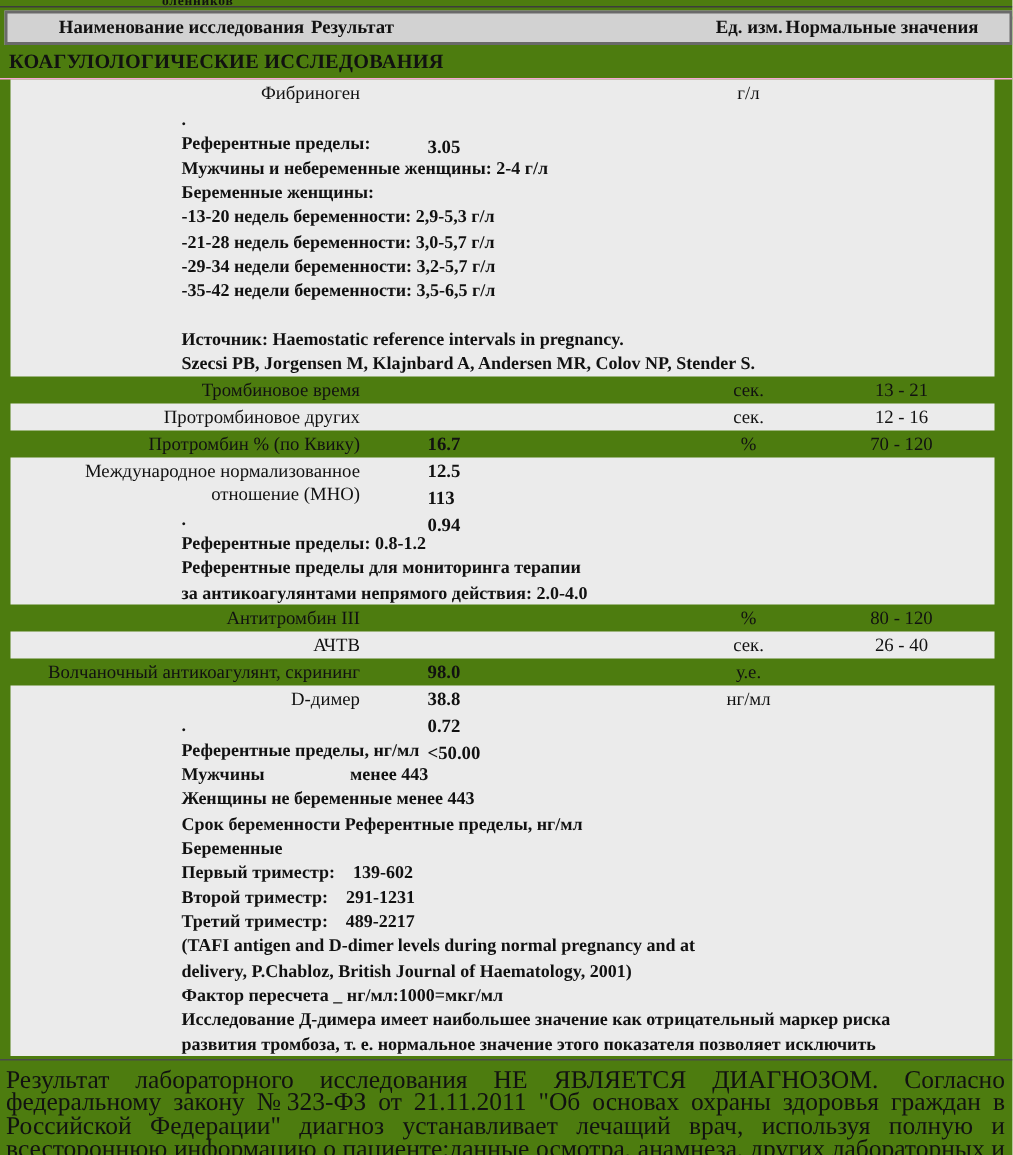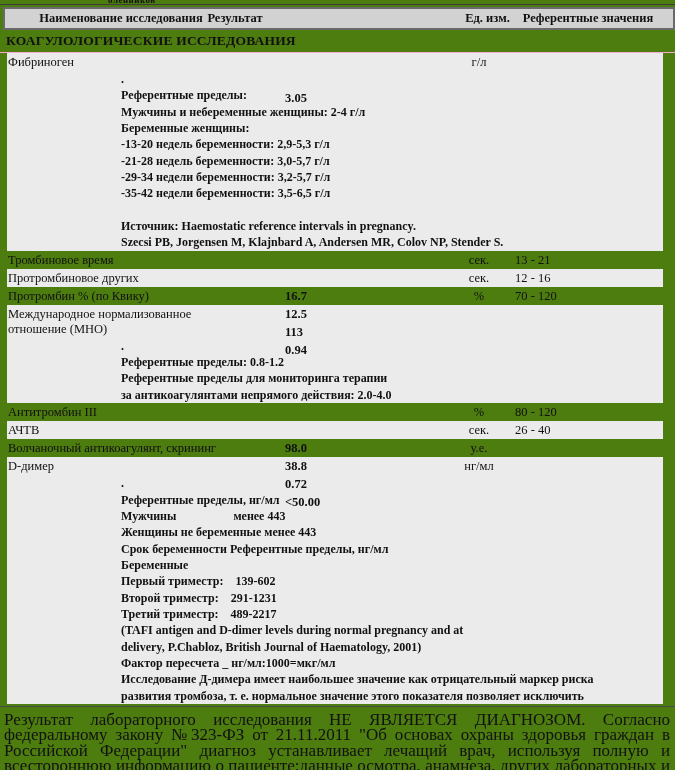--- a/index.html
+++ b/index.html
@@ -17,37 +17,37 @@
   .cut-text{position:absolute;left:108px;top:-5px;font-size:9px;font-weight:bold;letter-spacing:.5px;}
   .right-tick{position:absolute;top:11px;right:0;width:7px;height:2px;background:var(--border_dark);}
   
   .header-bar{
     position:relative;margin:2px 0 0 3px;height:19px;
     background:var(--header_bg);border:2px solid var(--border_mid);
   }
   .th{position:absolute;top:2px;font-weight:bold;font-size:12.5px;text-align:center;white-space:nowrap;}
   .th-name{left:16px;width:200px;}
   .th-result{left:180px;width:100px;}
-  .th-unit{left:440px;width:85px;}
+  .th-unit{left:452px;width:85px;}
   .th-normal{left:508px;width:150px;}
   
   .section-title{
     margin-top:2px;padding:1px 0 3px 6px;font-weight:bold;font-size:13.5px;
     border-bottom:1px solid #f9a8d4;letter-spacing:.2px;
   }
   
   .group{position:relative;}
   .group.gray::before{content:"";position:absolute;left:7px;right:12px;top:0;bottom:0;background:var(--row_gray);z-index:0;}
   .trow{position:relative;z-index:1;height:18px;}
   .trow.tall{height:33px;}
   .cell{position:absolute;top:2px;font-size:12.5px;line-height:15.5px;}
-  .c-name{left:8px;width:232px;}
+  .c-name{left:8px;width:232px;text-align:right;}
   .c-result{left:285px;font-weight:bold;margin-top:36px;}
-  .c-unit{left:443px;width:72px;text-align:center;}
-  .c-normal{left:515px;width:148px;text-align:left;}
+  .c-unit{left:463px;width:72px;text-align:center;}
+  .c-normal{left:527px;width:148px;text-align:center;}
   
   .note{position:relative;z-index:1;padding-left:121px;font-weight:bold;font-size:12px;}
   .note-line{white-space:pre;line-height:16.35px;min-height:16.35px;}
   
   .footer-rule{margin-top:2px;border-top:1.5px solid #4a4a4a;}
   .disclaimer{
     padding:5px 5px 0 4px;font-size:17px;line-height:15.3px;
     text-align:justify;
   }
   .timestamp{margin-top:3px;padding-right:4px;text-align:right;font-size:13px;}
@@ -59,21 +59,21 @@
 
   <div class="top-strip">
     <span class="cut-text">оленников</span>
   </div>
   <div class="right-tick"></div>
 
   <div class="header-bar">
     <span class="th th-name">Наименование исследования</span>
     <span class="th th-result">Результат</span>
     <span class="th th-unit">Ед. изм.</span>
-    <span class="th th-normal">Референтные значения</span>
+    <span class="th th-normal">Нормальные значения</span>
   </div>
 
   <div class="section-title">КОАГУЛОЛОГИЧЕСКИЕ ИССЛЕДОВАНИЯ</div>
 
   <div class="group gray">
     <div class="trow">
       <span class="cell c-name">Фибриноген</span>
       <span class="cell c-result">3.05</span>
       <span class="cell c-unit">г/л</span>
       <span class="cell c-normal"></span>

